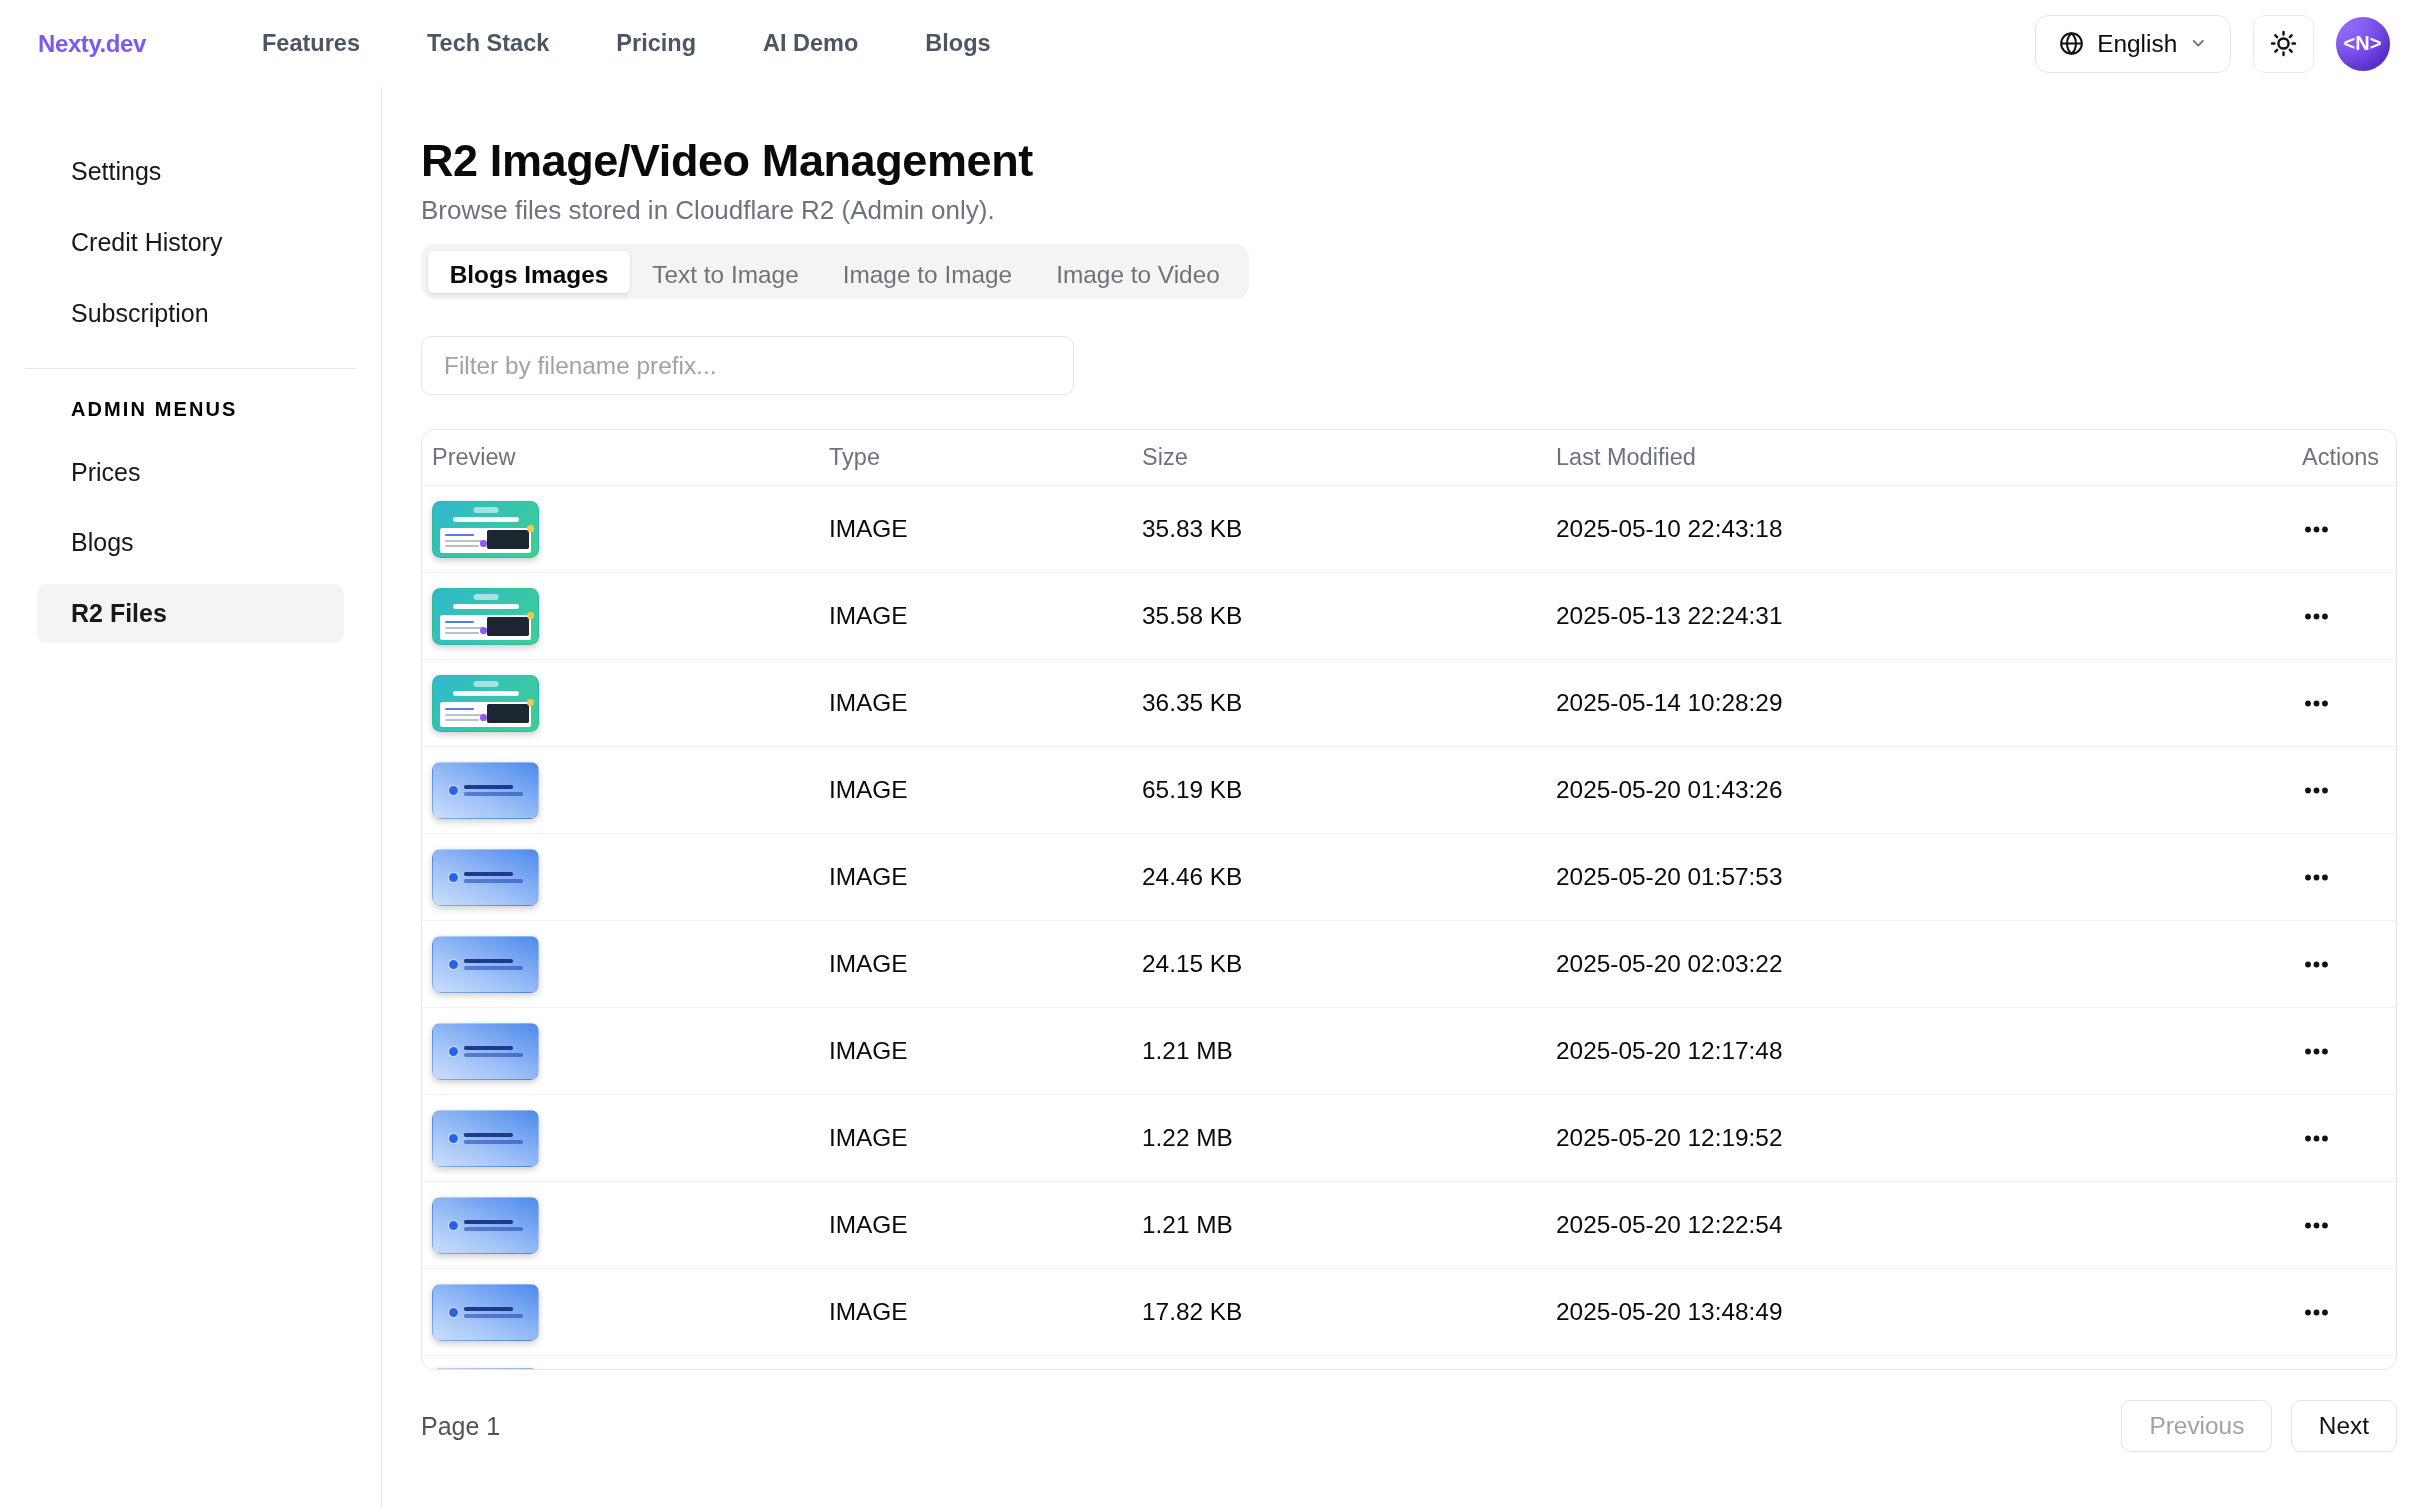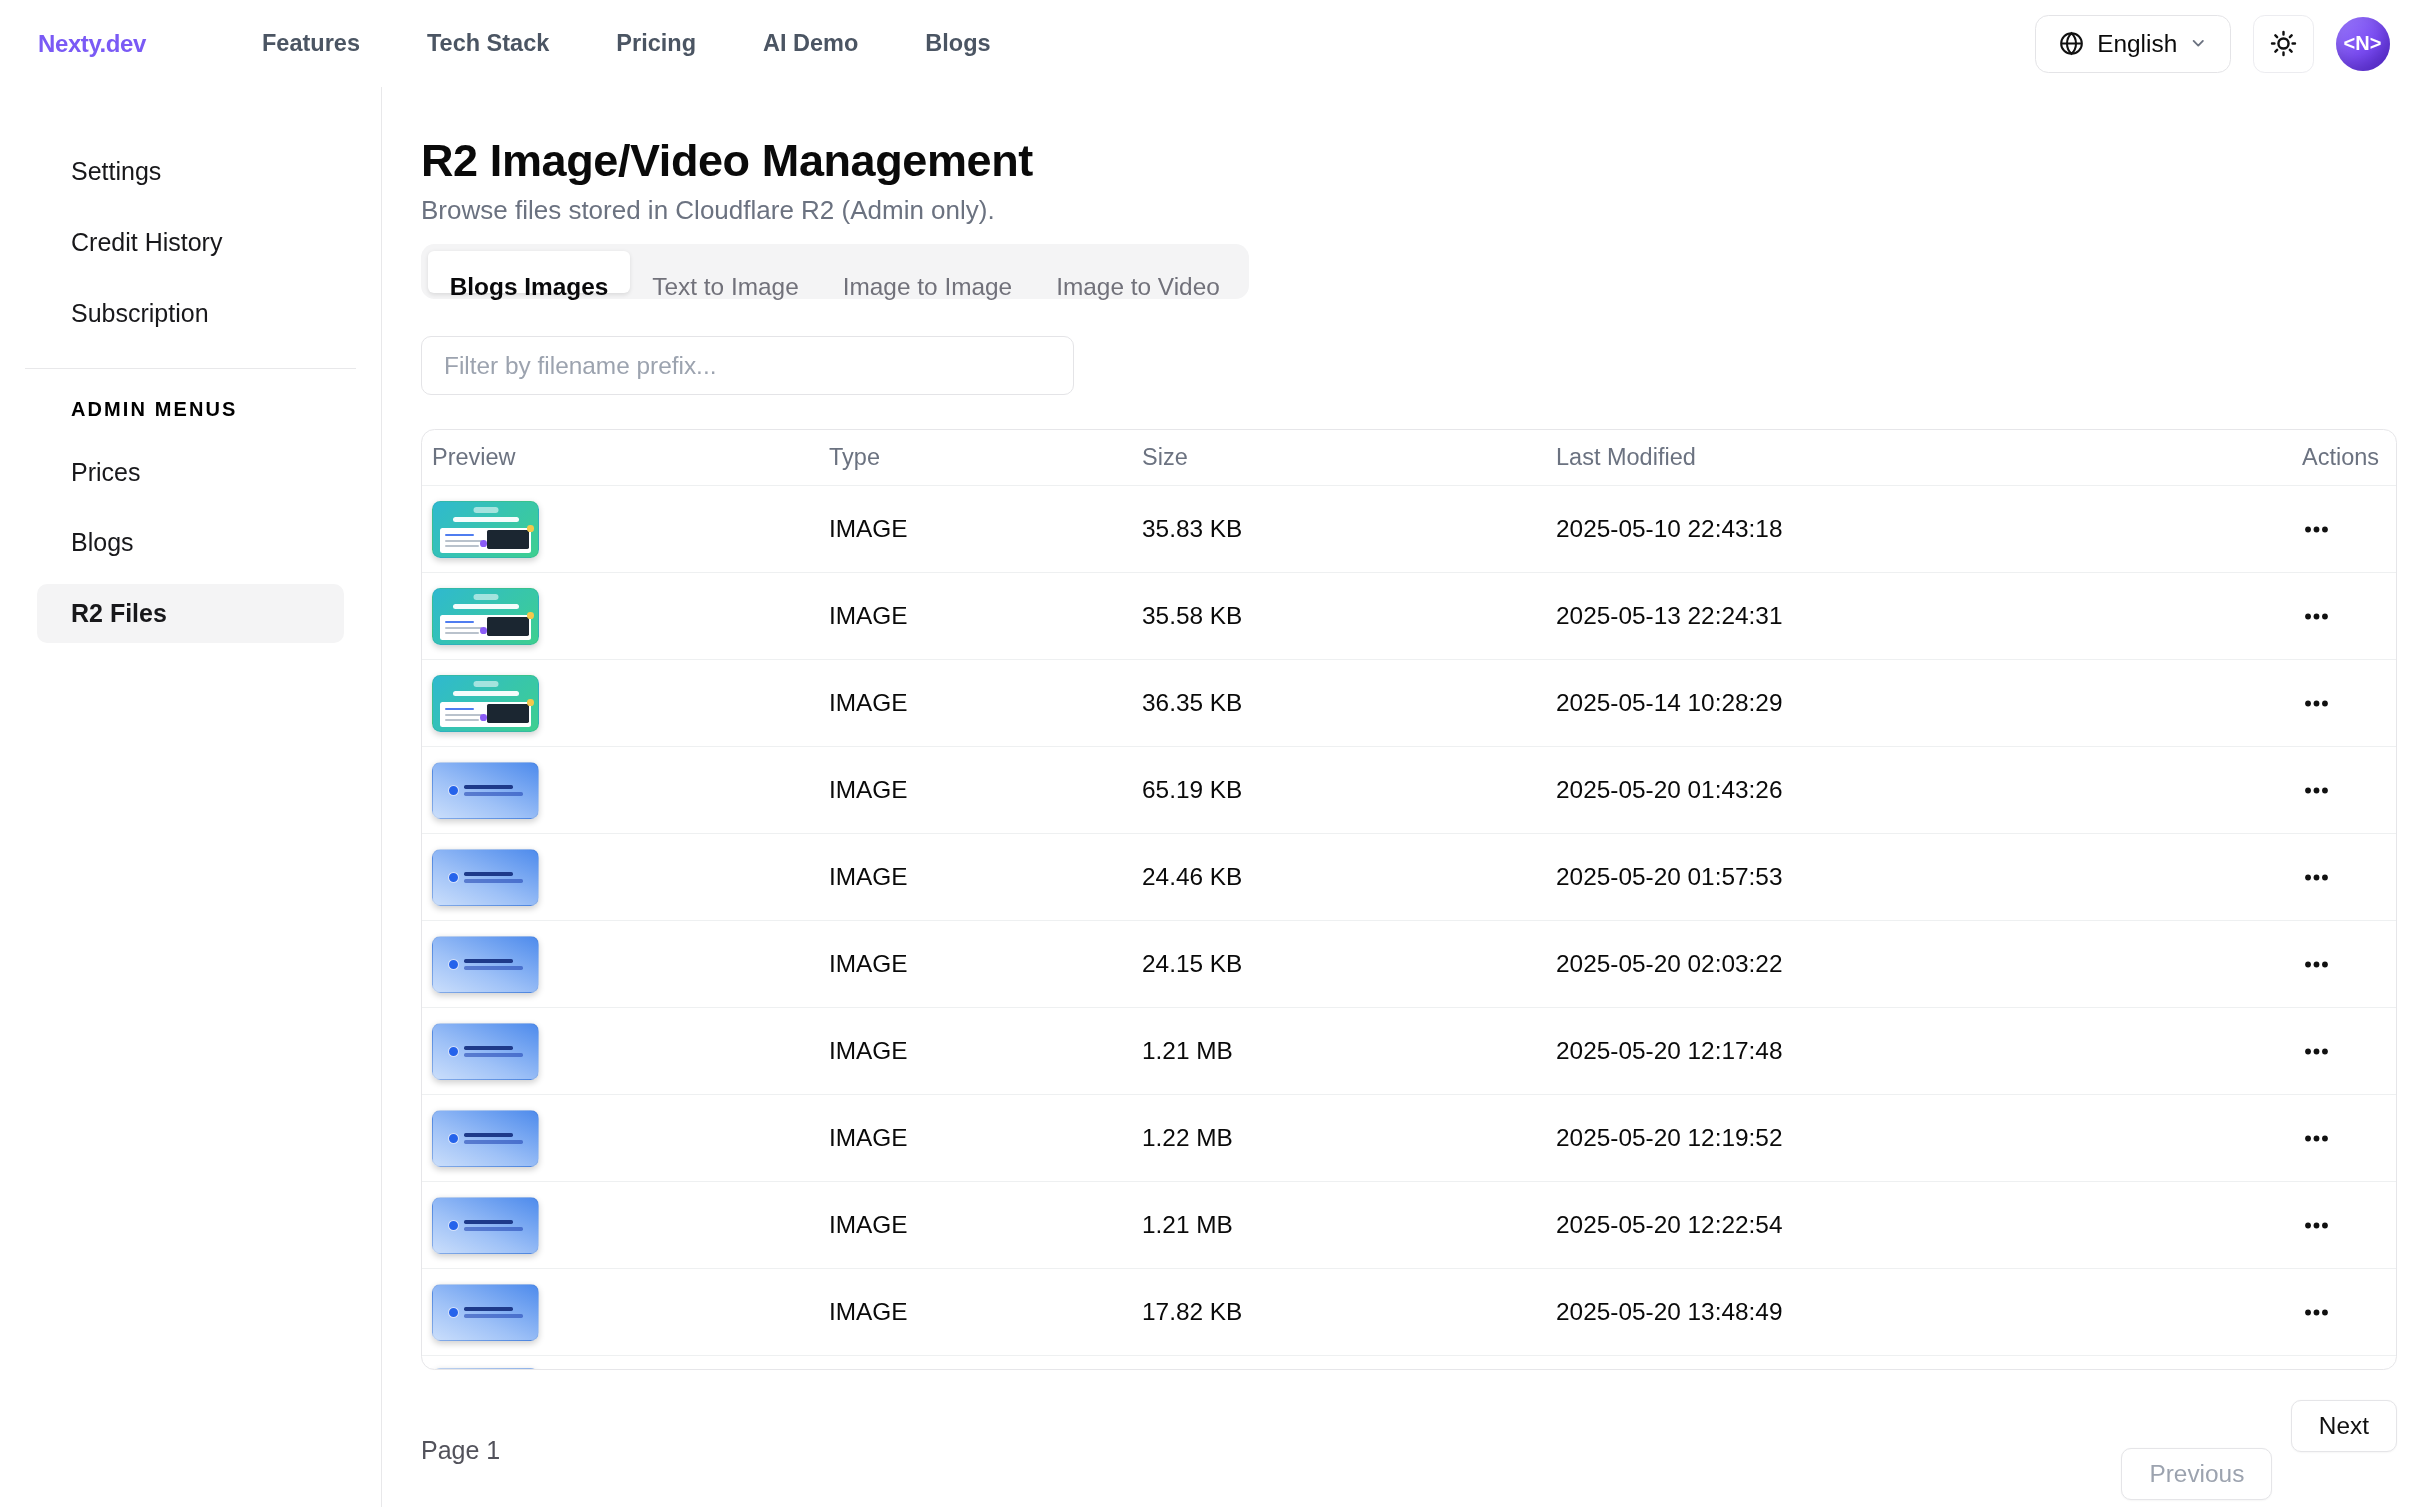--- a/index.html
+++ b/index.html
@@ -55,21 +55,21 @@
   }
   
   .main { flex: 1; padding: 47px 0 0 39px; }
   .page-title { font-size: 45px; line-height: 54px; font-weight: 700; letter-spacing: -0.4px; }
   .page-subtitle { font-size: 26px; line-height: 34px; color: #6b7280; margin-top: 5px; }
   .tabs {
     display: inline-flex; align-items: center; background: #f4f4f5;
     border-radius: 13.4px; padding: 6.7px; margin-top: 17px;
   }
   .tab {
-    height: 42px; line-height: 47px; padding: 12px 22px; font-size: 24.4px; font-weight: 500;
+    height: 42px; line-height: 47px; padding: 0 22px; font-size: 24.4px; font-weight: 500;
     color: #71717a; background: transparent; border: none; border-radius: 6px;
     cursor: pointer; font-family: inherit;
   }
   .tab.active {
     background: #fff; color: #09090b; font-weight: 600;
     box-shadow: 0 1.7px 4.2px rgba(0,0,0,.10);
   }
   .filter-input {
     display: block; margin-top: 37px; width: 653px; height: 59px;
     border: 1.7px solid #e4e4e7; border-radius: 10px; padding: 0 22px;
@@ -147,21 +147,21 @@
     width: 1976px; margin-top: 30px; display: flex; align-items: center;
     justify-content: space-between;
   }
   .page-indicator { font-size: 25px; color: #52525b; }
   .pag-buttons { display: flex; gap: 18.5px; }
   .pag-btn {
     height: 52px; padding: 0 27px; border: 1.7px solid #e5e5e8; border-radius: 10px;
     background: #fff; font-size: 24.4px; font-weight: 500; font-family: inherit;
     cursor: pointer; box-shadow: 0 0.8px 1.7px rgba(0,0,0,.04);
   }
-  .pag-btn.prev { color: #9ca3af; margin-top: 48px; }
+  .pag-btn.prev { color: #9ca3af; }
   .pag-btn.next { color: #111; }
   svg { display: block; }
 </style>
 </head>
 <body>
 
 <header class="header">
   <div class="logo">Nexty.dev</div>
   <nav class="nav">
     <a>Features</a>

